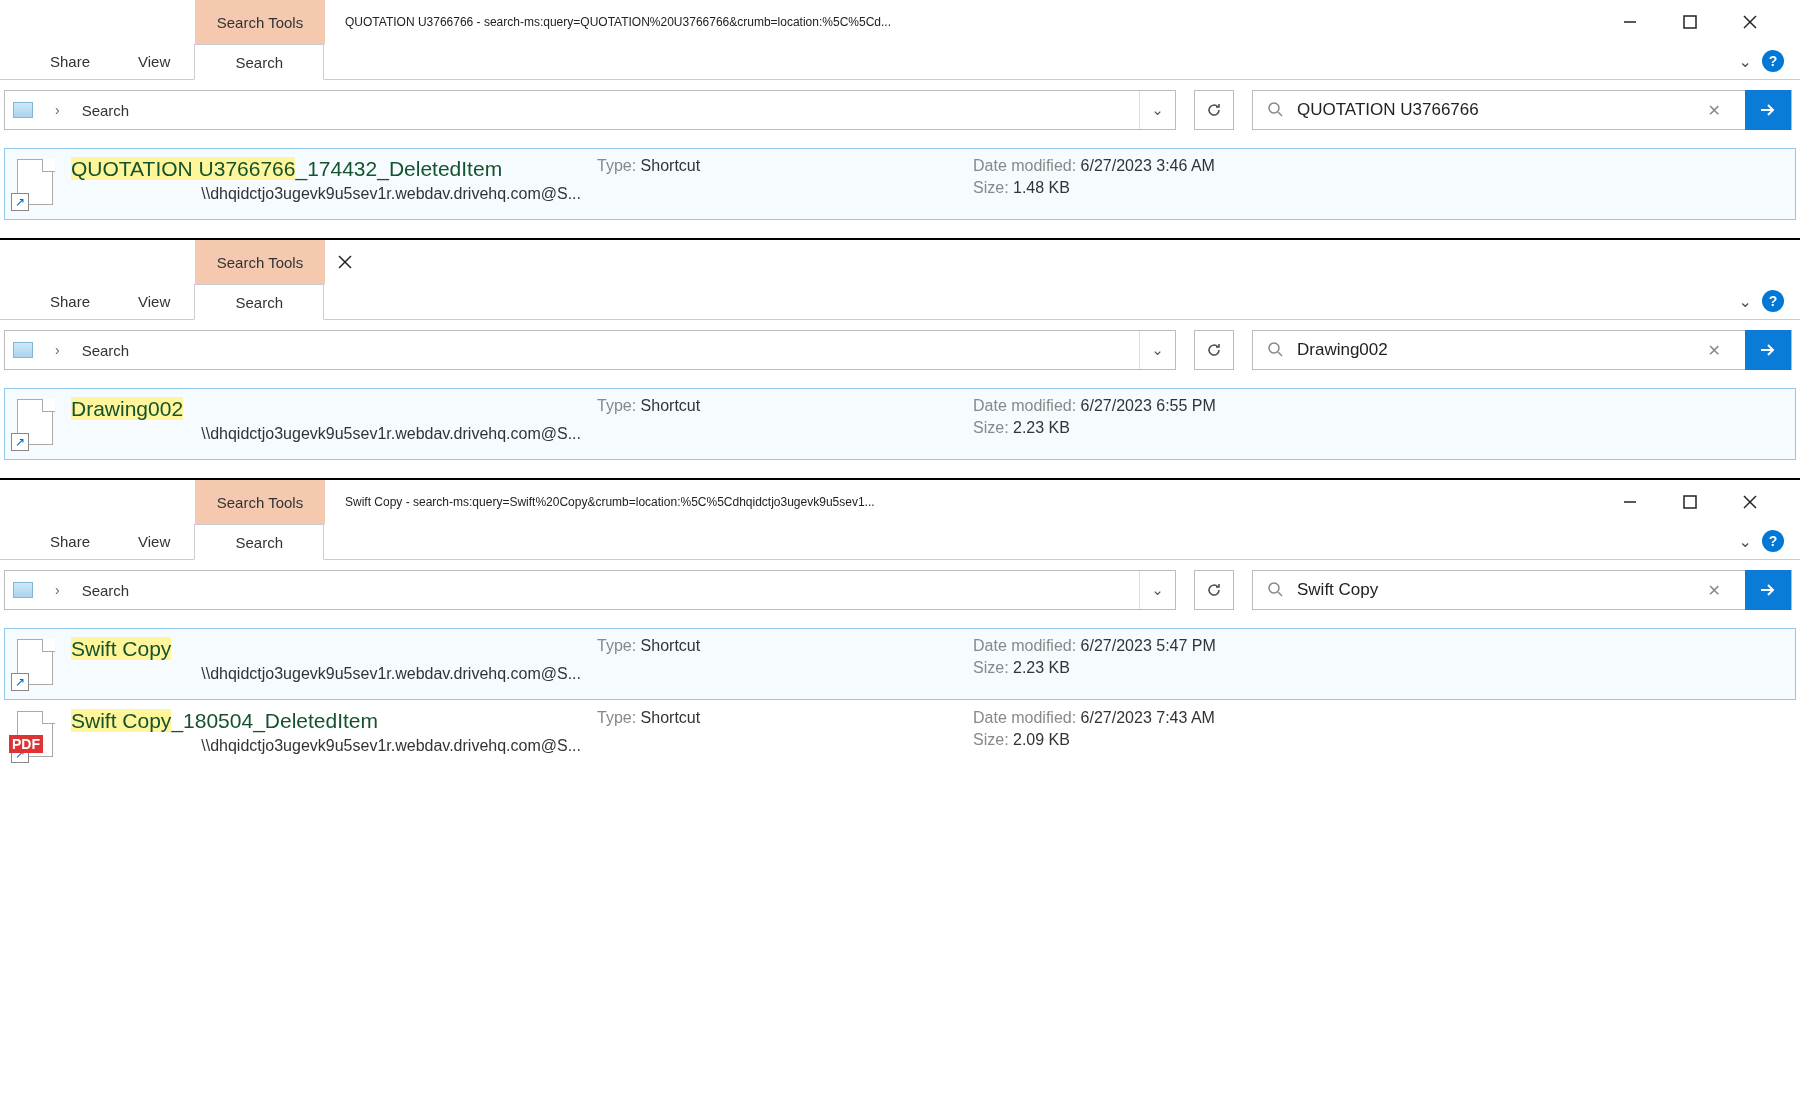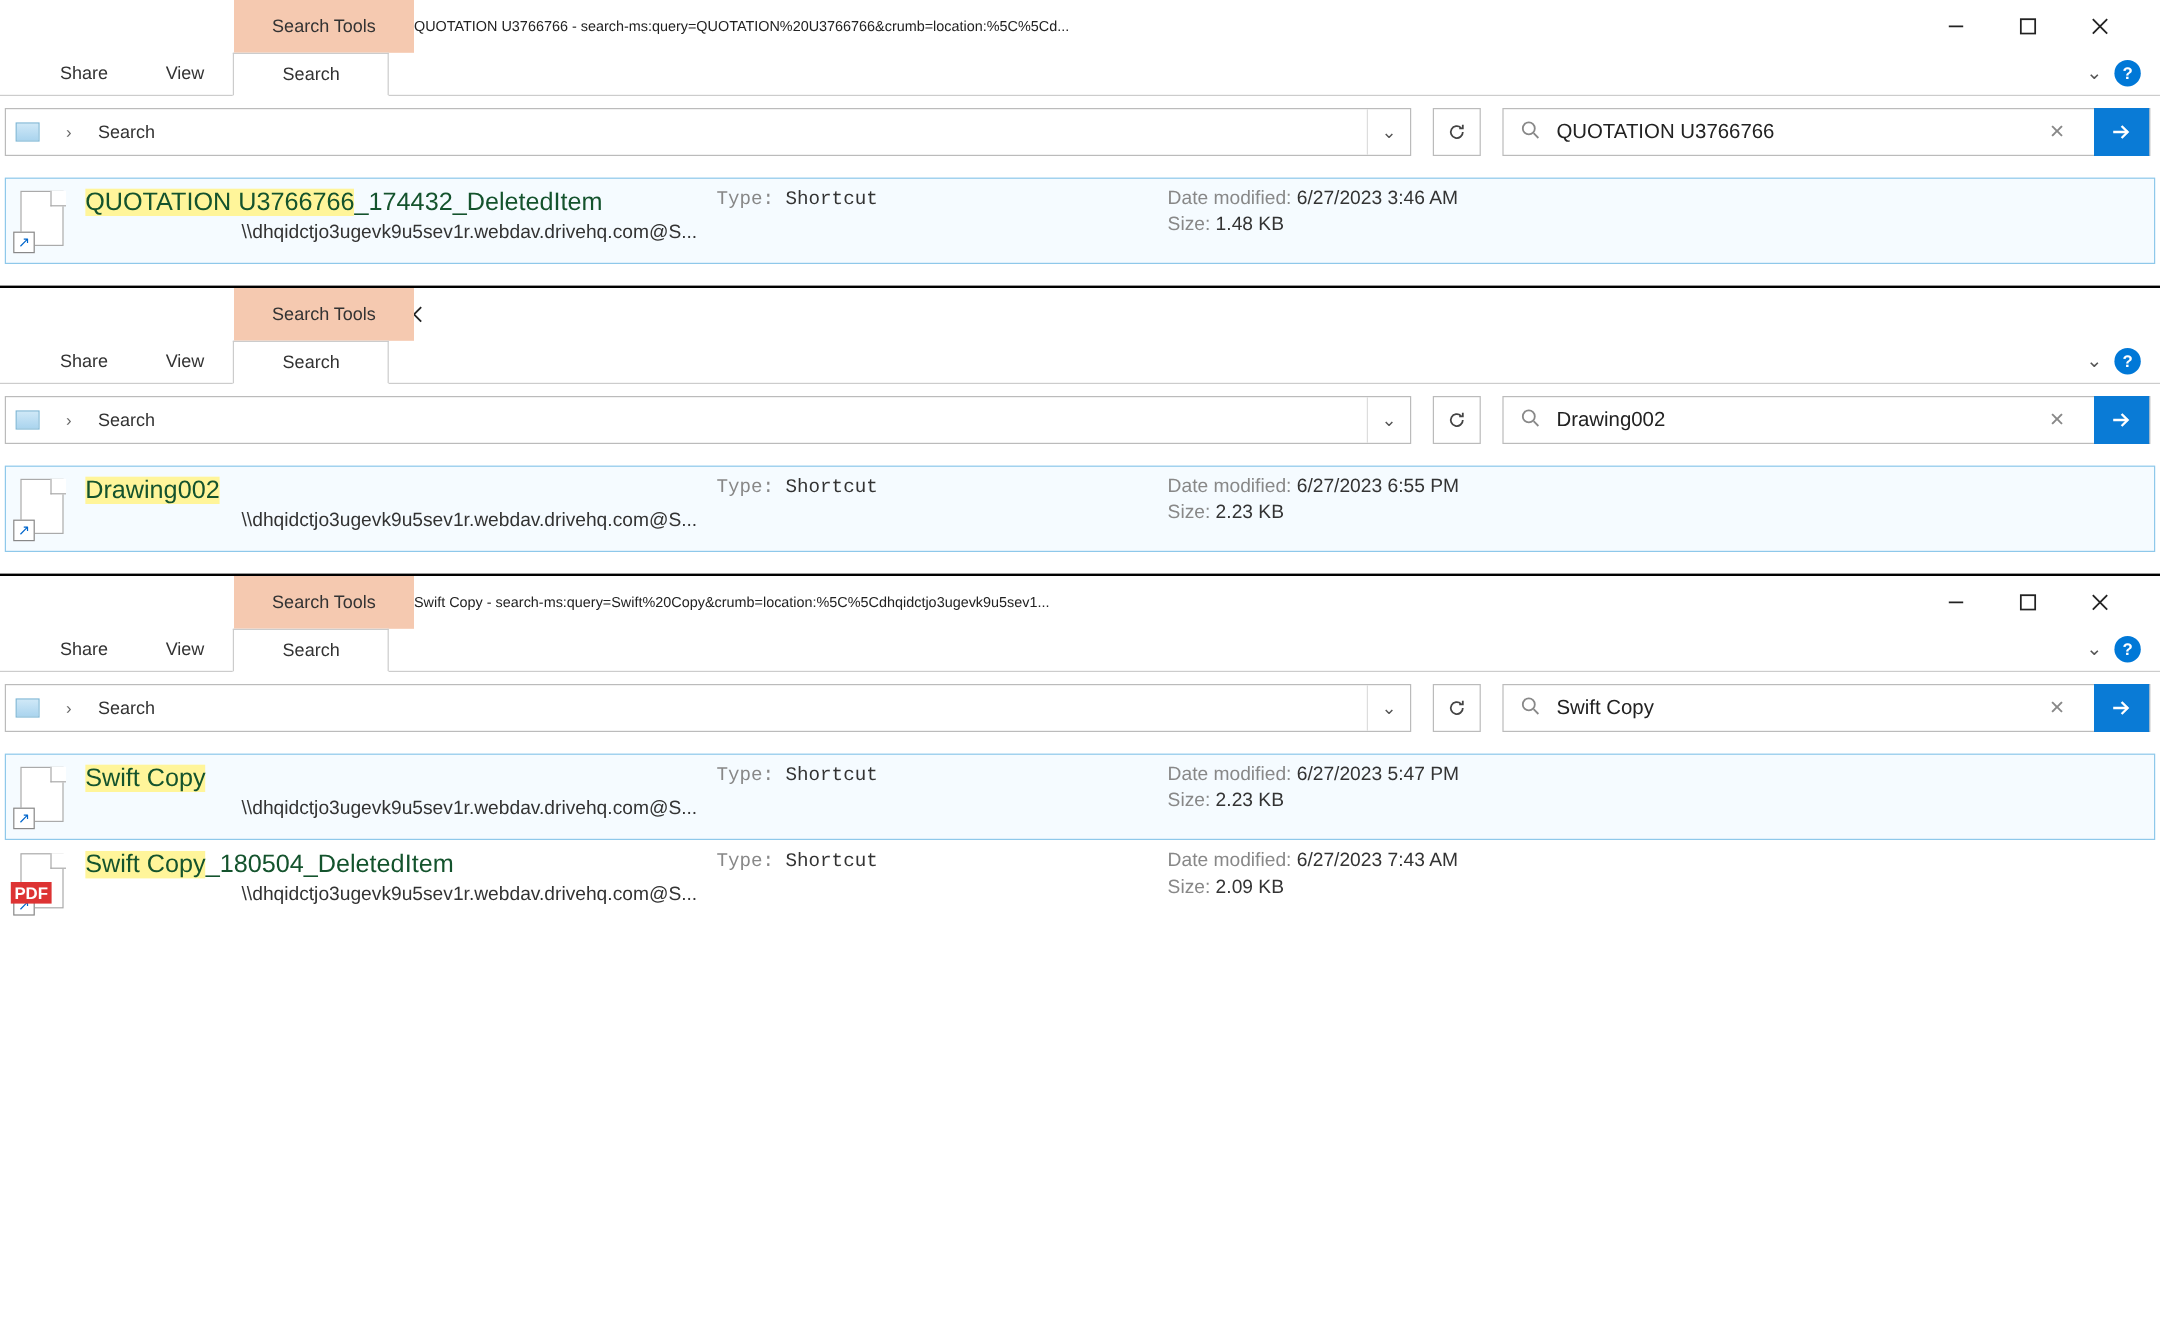--- a/index.html
+++ b/index.html
@@ -6,21 +6,21 @@
   body { font-family: "Segoe UI", Tahoma, sans-serif; font-size: 15px; background: #fff; color: #222; }
 
   .window { border-bottom: 2px solid #000; }
   .window:last-child { border-bottom: none; }
 
   
   .titlebar-row {
     display: flex; align-items: center; height: 44px; padding-left: 195px; position: relative;
   }
   .contextual-tab {
-    position: absolute; left: 195px; top: 0; height: 44px; width: 150px;
+    position: absolute; left: 195px; top: 0; height: 44px; width: 130px;
     background: #f5c9b0; display: flex; align-items: center; justify-content: center;
     font-size: 15px; color: #333;
   }
   .title-text {
     margin-left: 150px; font-size: 12px; color: #222; white-space: nowrap; overflow: hidden; text-overflow: ellipsis;
     flex: 1; min-width: 0;
   }
   .window-controls { display: flex; gap: 0; padding-right: 20px; }
   .wc-btn {
     width: 60px; height: 44px; display: flex; align-items: center; justify-content: center; font-size: 16px;
@@ -95,21 +95,21 @@
   }
   .pdf-badge{
     position:absolute; left:-2px; bottom:10px; background:#d33; color:#fff; font-size:14px; padding:1px 3px; font-weight:bold;
   }
 
   .col-main { flex: 0 0 510px; min-width: 0; }
   .fname { font-size: 21px; color: #14532d; white-space: nowrap; overflow: hidden; text-overflow: ellipsis; }
   .fname .hl { background: #fff59a; }
   .fpath { font-size: 16px; color: #333; margin-top: 4px; white-space: nowrap; overflow: hidden; text-overflow: ellipsis; text-align: right; }
 
-  .col-type { flex: 0 0 360px; display:flex; align-items:flex-start;font-family:Liberation Mono, monospace; }
+  .col-type { flex: 0 0 360px; display:flex; align-items:flex-start; }
   .kv { font-size: 16px; color: #777; }
   .kv .k { color: #888; }
   .kv .v { color: #333; }
 
   .col-meta { flex: 0 0 370px; }
   .col-meta .kv { margin-bottom: 4px; }
 
 </style>
 </head>
 <body>

